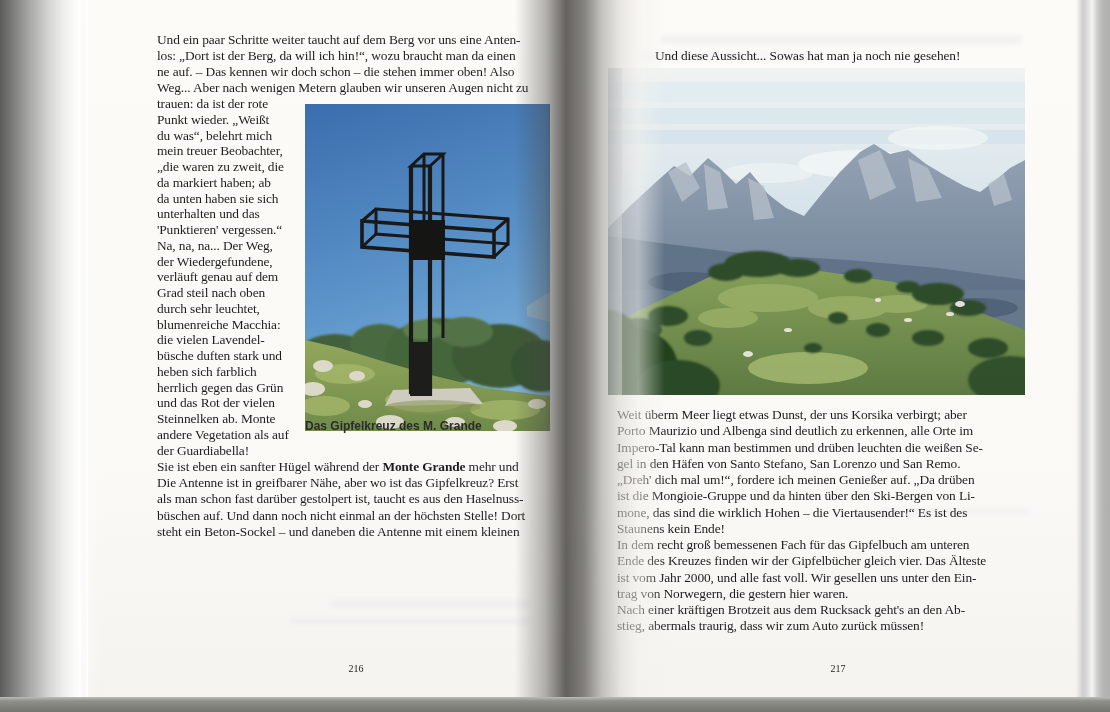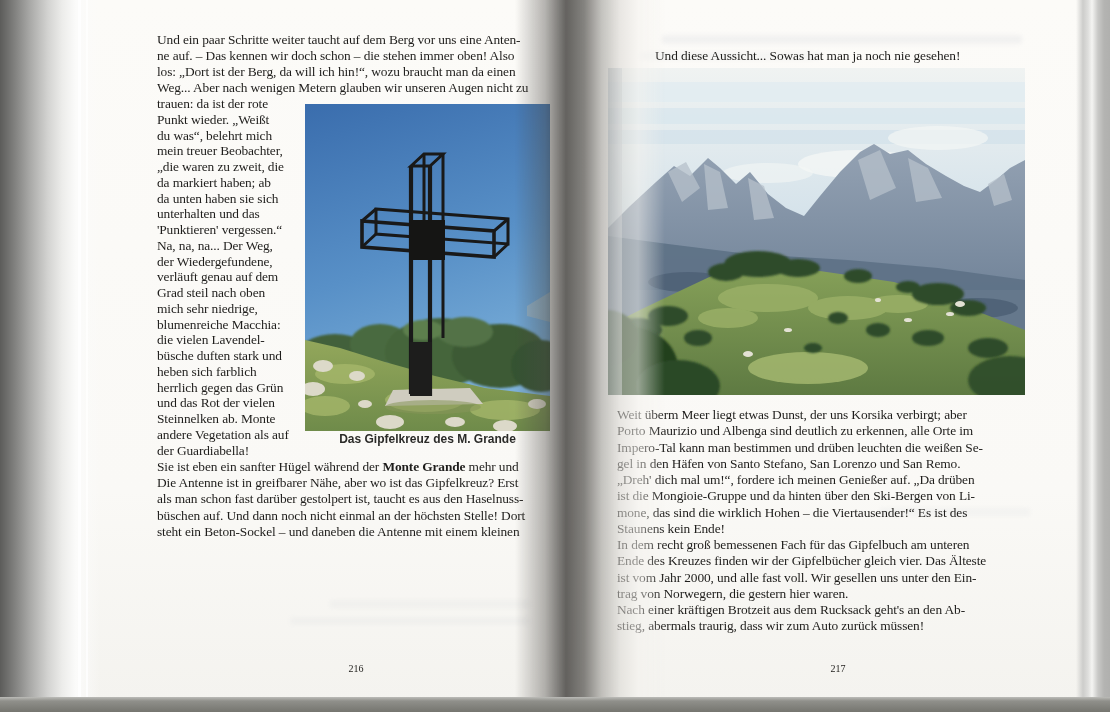--- a/index.html
+++ b/index.html
@@ -31,58 +31,58 @@
   
   .tblock{position:absolute;z-index:10;}
   .tline{white-space:pre;font-size:13.4px;letter-spacing:-0.12px;}
   #lp-para1{left:157px;top:32px;}   #lp-para1 .tline{line-height:16.1px;}
   #lp-col{left:157px;top:96px;}     #lp-col .tline{line-height:15.75px;}
   #lp-para2{left:157px;top:459px;}  #lp-para2 .tline{line-height:16.2px;}
   #rp-body{left:617px;top:407px;}   #rp-body .tline{line-height:16.25px;}
   .rp-header{position:absolute;left:655px;top:48px;z-index:10;font-size:13.4px;letter-spacing:-0.1px;}
   .pagenum{position:absolute;top:663px;width:44px;text-align:center;font-size:10px;z-index:10;}
   .pagenum.left{left:334px;} .pagenum.right{left:816px;}
-  .caption{position:absolute;left:305px;top:432px;width:245px;text-align:center;z-index:10;
+  .caption{position:absolute;left:305px;top:419px;width:245px;z-index:10;
     font-family:"Liberation Sans", sans-serif;font-weight:bold;font-size:12px;color:#2b2b29;}
   
   .photo{position:absolute;z-index:5;line-height:0;}
   .photo-left{left:305px;top:104px;}
   .photo-right{left:608px;top:68px;}
   .photo svg{display:block;}
   
   .ghost{position:absolute;background:#8d97a8;opacity:0.09;border-radius:3px;filter:blur(2.2px);z-index:6;}
 </style>
 </head>
 <body>
 
 <div class="scan">
 
   <div class="paper"></div>
 
   <div class="tblock" id="lp-para1">
       <div class="tline"><span>Und ein paar Schritte weiter taucht auf dem Berg vor uns eine Anten-</span></div>
+      <div class="tline"><span>los: „Dort ist der Berg, da will ich hin!“, wozu braucht man da einen</span></div>
       <div class="tline"><span>ne auf. – Das kennen wir doch schon – die stehen immer oben! Also</span></div>
-      <div class="tline"><span>los: „Dort ist der Berg, da will ich hin!“, wozu braucht man da einen</span></div>
       <div class="tline"><span>Weg... Aber nach wenigen Metern glauben wir unseren Augen nicht zu</span></div>
     </div>
   <div class="tblock" id="lp-col">
       <div class="tline"><span>trauen: da ist der rote</span></div>
       <div class="tline"><span>Punkt wieder. „Weißt</span></div>
       <div class="tline"><span>du was“, belehrt mich</span></div>
       <div class="tline"><span>mein treuer Beobachter,</span></div>
       <div class="tline"><span>„die waren zu zweit, die</span></div>
       <div class="tline"><span>da markiert haben; ab</span></div>
       <div class="tline"><span>da unten haben sie sich</span></div>
       <div class="tline"><span>unterhalten und das</span></div>
       <div class="tline"><span>'Punktieren' vergessen.“</span></div>
       <div class="tline"><span>Na, na, na... Der Weg,</span></div>
       <div class="tline"><span>der Wiedergefundene,</span></div>
       <div class="tline"><span>verläuft genau auf dem</span></div>
       <div class="tline"><span>Grad steil nach oben</span></div>
-      <div class="tline"><span>mich sehr niedrige,</span></div>
+      <div class="tline"><span>durch sehr leuchtet,</span></div>
       <div class="tline"><span>blumenreiche Macchia:</span></div>
       <div class="tline"><span>die vielen Lavendel-</span></div>
       <div class="tline"><span>büsche duften stark und</span></div>
       <div class="tline"><span>heben sich farblich</span></div>
       <div class="tline"><span>herrlich gegen das Grün</span></div>
       <div class="tline"><span>und das Rot der vielen</span></div>
       <div class="tline"><span>Steinnelken ab. Monte</span></div>
       <div class="tline"><span>andere Vegetation als auf</span></div>
       <div class="tline"><span>der Guardiabella!</span></div>
     </div>

